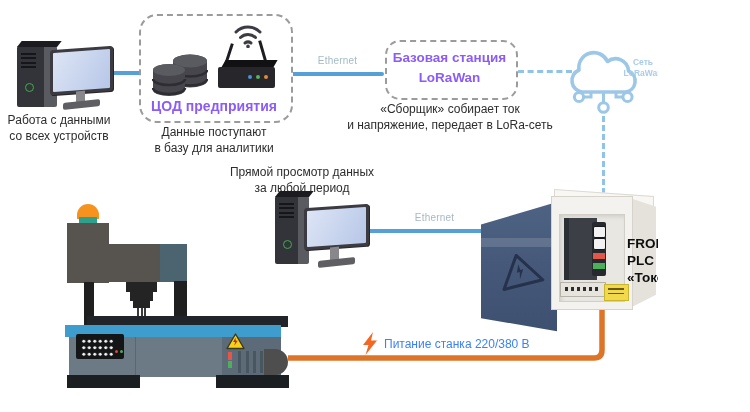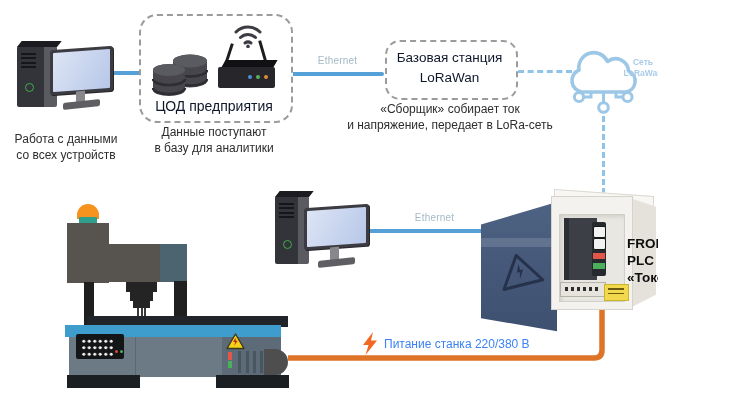--- a/index.html
+++ b/index.html
@@ -1,21 +1,21 @@
 <!DOCTYPE html>
 <html><head>
 <meta charset="utf-8">
 <style>
   html,body{margin:0;padding:0;background:#fff;}
   .stage{position:relative;width:658px;height:412px;background:#fff;overflow:hidden;
          font-family:"Liberation Sans", sans-serif;}
   .abs{position:absolute;}
   .multiline{white-space:pre-line;}
   .caption{font-size:12px;line-height:1.3;color:#2d2d2d;text-align:center;}
-  .boldtitle{font-size:13.5px;line-height:1.45;font-weight:400;color:#0f172a;text-align:center;}
+  .boldtitle{font-size:13.5px;line-height:1.45;font-weight:700;color:#8b5cf6;text-align:center;}
   .eth-label{font-size:10px;color:#a4bac6;text-align:center;letter-spacing:.2px;}
   .eth-line{height:4px;background:#55a0d6;border-radius:2px;}
   .dashed-box{border:2px dashed #9b9b9b;border-radius:18px;background:#fff;}
   
   .tower{background:linear-gradient(90deg,#33333a 0 68%,#5a5a61 68% 100%);border-radius:2px;}
   .tower .t-top{position:absolute;left:0;top:-5px;width:100%;height:6px;background:#1b1b20;
                 transform:skewX(-38deg);transform-origin:left bottom;}
   .tower .slots{position:absolute;left:4px;top:7px;width:15px;height:15px;
                 background:repeating-linear-gradient(180deg,#15151a 0 2px,transparent 2px 4.5px);}
   .tower .pwr{position:absolute;left:8px;width:7px;height:7px;border:1.6px solid #3fae49;border-radius:50%;}
@@ -60,21 +60,21 @@
       <div class="t-top"></div>
       <div class="slots"></div>
       <div class="pwr" style="top:37px;"></div>
     </div>
     <div class="abs monitor" style="left:40px;top:8px;width:63px;height:45px;">
       <div class="screen"></div>
     </div>
     <div class="abs stand-neck" style="left:66px;top:51px;width:9px;height:12px;"></div>
     <div class="abs stand-base" style="left:53px;top:61px;width:37px;height:7px;"></div>
   </div>
-  <div class="abs caption multiline" style="left:10px;top:113px;width:112px;margin-top:19px;">Работа с данными
+  <div class="abs caption multiline" style="left:3px;top:113px;width:112px;">Работа с данными
 со всех устройств</div>
 
   <div class="abs dashed-box" style="left:139px;top:14px;width:150px;height:105px;"></div>
   <svg class="abs" style="left:152px;top:52px;" width="56" height="46" viewBox="0 0 56 46">
     <g transform="translate(20,0)">
       <path d="M1 9 a17 6.5 0 0 1 34 0 v20 a17 6.5 0 0 1 -34 0 z" fill="#46464c"></path>
       <ellipse cx="18" cy="9" rx="17" ry="6.5" fill="#5a5a61"></ellipse>
       <path d="M1 18 a17 6.5 0 0 0 34 0" stroke="#2d2d33" stroke-width="2.6" fill="none"></path>
       <path d="M1 27 a17 6.5 0 0 0 34 0" stroke="#2d2d33" stroke-width="2.6" fill="none"></path>
     </g>
@@ -116,20 +116,22 @@
     <path d="M27 48 v5 h-7" stroke="#9cc7e7" stroke-width="3" fill="none"></path>
     <circle cx="15" cy="53" r="4.6" fill="#fff" stroke="#9cc7e7" stroke-width="3"></circle>
     <path d="M39.5 48 v11" stroke="#9cc7e7" stroke-width="3" fill="none"></path>
     <circle cx="39.5" cy="63.5" r="4.8" fill="#fff" stroke="#9cc7e7" stroke-width="3"></circle>
     <path d="M52 48 v5 h7" stroke="#9cc7e7" stroke-width="3" fill="none"></path>
     <circle cx="63.5" cy="53" r="4.6" fill="#fff" stroke="#9cc7e7" stroke-width="3"></circle>
   </svg>
   <div class="abs cloud-label multiline" style="left:578px;top:57px;width:50px;padding-left:40px;">Сеть
 LoRaWan</div>
 
+  <div class="abs caption multiline" style="left:228px;top:165px;width:148px;">Прямой просмотр данных
+за любой период</div>
   <div class="abs" style="left:270px;top:192px;width:110px;height:82px;">
     <div class="abs tower" style="left:5px;top:4px;width:34px;height:68px;">
       <div class="t-top"></div>
       <div class="slots"></div>
       <div class="pwr" style="top:44px;"></div>
     </div>
     <div class="abs monitor" style="left:34px;top:14px;width:65px;height:42px;">
       <div class="screen"></div>
     </div>
     <div class="abs stand-neck" style="left:60px;top:55px;width:9px;height:14px;"></div>

